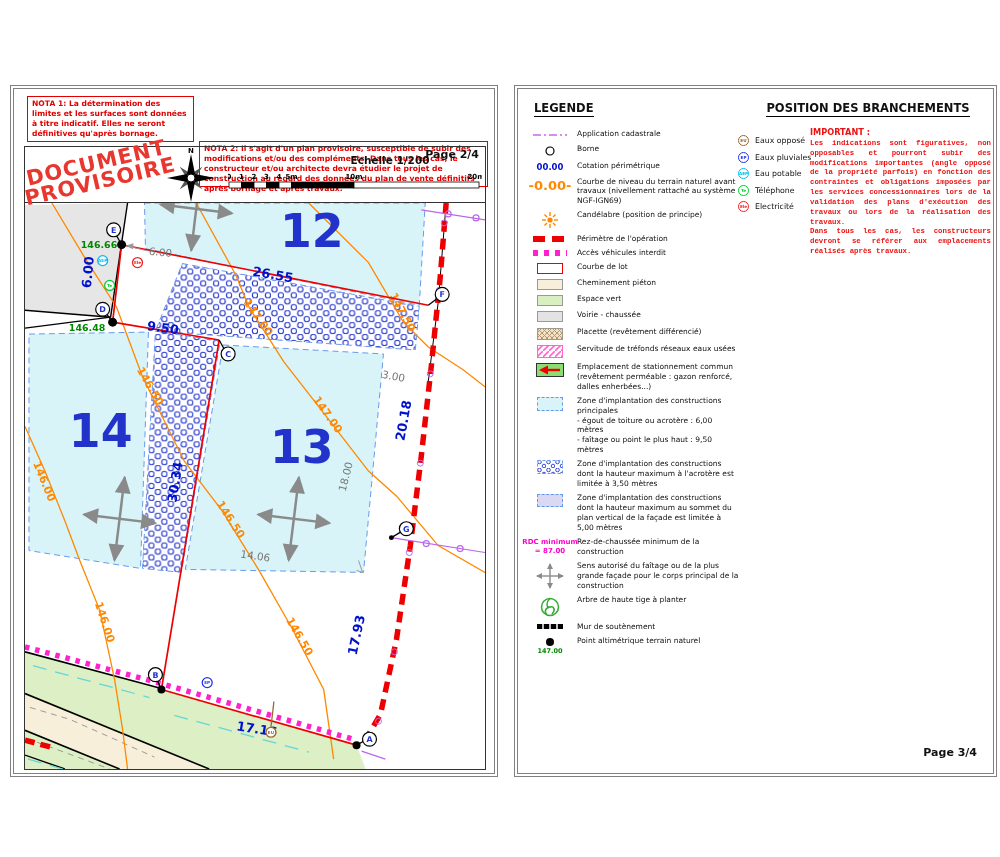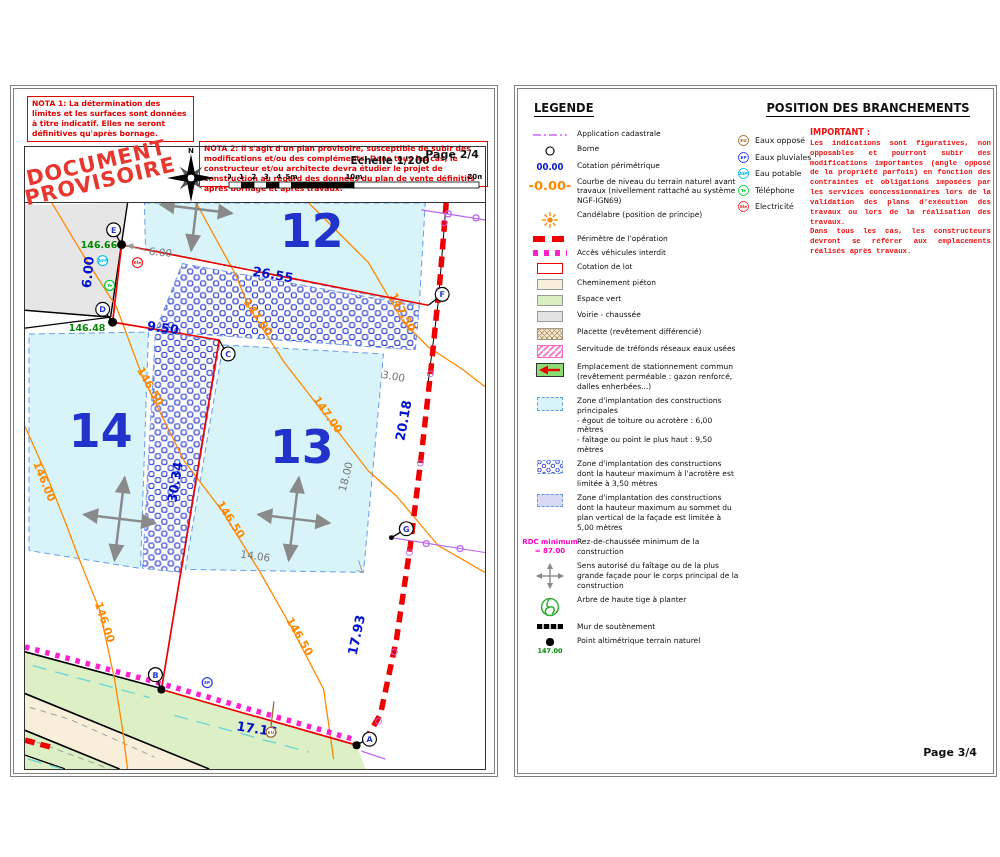--- a/index.html
+++ b/index.html
@@ -380,21 +380,21 @@
               <line x1="0" y1="4" x2="34" y2="4" stroke="#ff22cc" stroke-width="6" stroke-dasharray="5 6"></line>
             </svg>
         </div>
         <div class="ltxt">Accès véhicules interdit</div>
       </div>
 
       <div class="lrow">
         <div class="lsym">
             <div class="swatch" style="border:1.6px solid #ee0000;background:#fff;"></div>
           </div>
-        <div class="ltxt">Cotation de lot</div>
+        <div class="ltxt">Courbe de lot</div>
       </div>
 
       <div class="lrow">
         <div class="lsym">
             <div class="swatch" style="background:#f7efd9;"></div>
           </div>
         <div class="ltxt">Cheminement piéton</div>
       </div>
 
       <div class="lrow">

